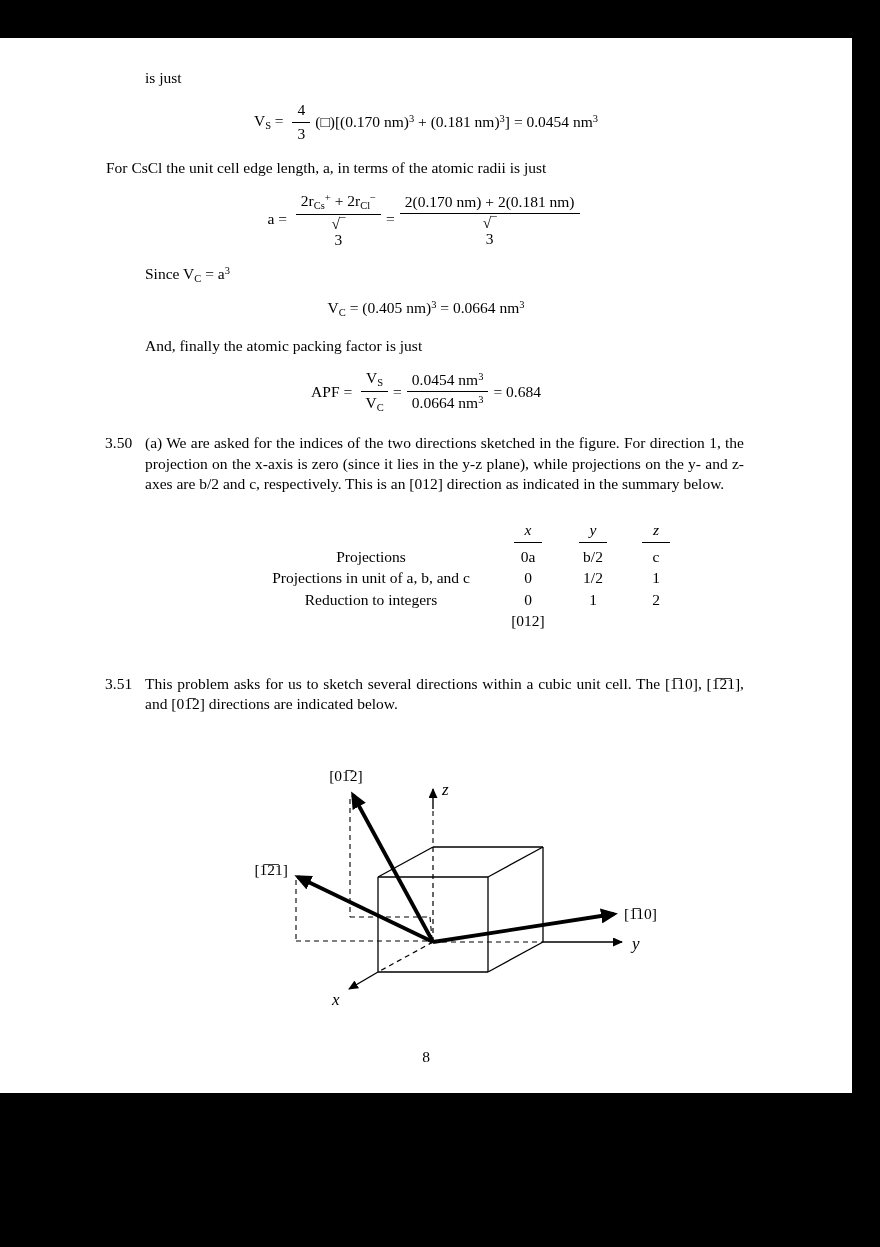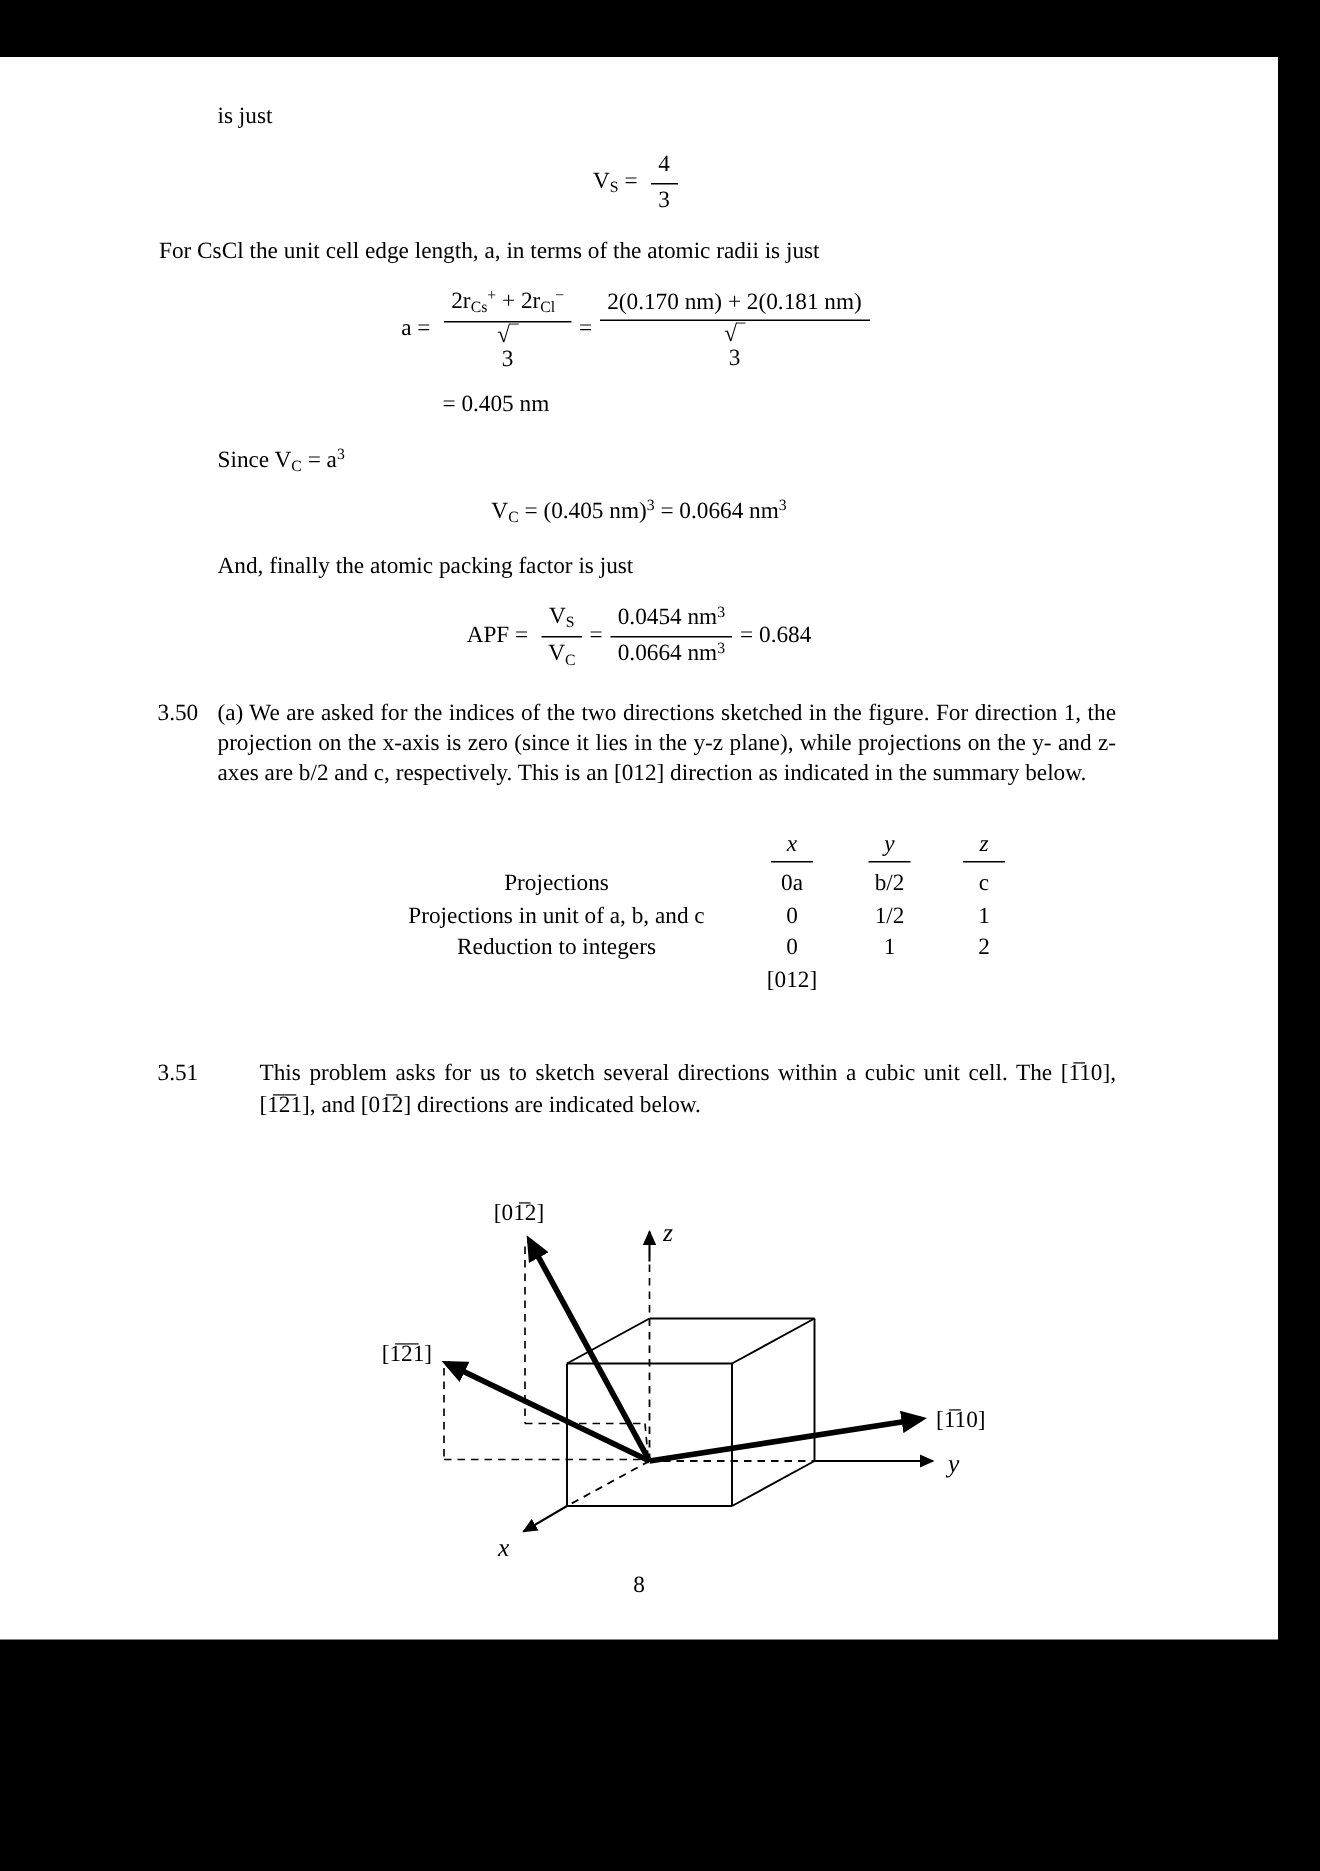--- a/index.html
+++ b/index.html
@@ -55,37 +55,37 @@
 <div class="page pad">
 
   <p class="lead">is just</p>
 
   <div class="eqrow">
     <span><span>V</span><span class="sb">S</span><span> = </span></span>
     <span class="frac">
       <span class="num">4</span>
       <span class="den">3</span>
     </span>
+    <span><span>(□)[(0.170 nm)</span><span class="sp">3</span><span> + (0.181 nm)</span><span class="sp">3</span><span>] = 0.0454 nm</span><span class="sp">3</span></span>
   </div>
 
   <p class="csclline">For CsCl the unit cell edge length, a, in terms of the atomic radii is just</p>
 
   <div class="eqrow">
     <span>a = </span>
     <span class="frac">
       <span class="num"><span>2r</span><span class="sb">Cs</span><span class="sp">+</span><span> + 2r</span><span class="sb">Cl</span><span class="sp">−</span></span>
       <span class="den den2"><span>√‾</span><span>3</span></span>
     </span>
     <span>=</span>
     <span class="frac">
       <span class="num">2(0.170 nm) + 2(0.181 nm)</span>
       <span class="den den2"><span>√‾</span><span>3</span></span>
     </span>
   </div>
-  <div class="eqresult">= 0.405 nm</div>
 
   <p class="sinceline"><span>Since V</span><span class="sb">C</span><span> = a</span><span class="sp">3</span></p>
 
   <div class="eqrow">
     <span><span>V</span><span class="sb">C</span><span> = (0.405 nm)</span><span class="sp">3</span><span> = 0.0664 nm</span><span class="sp">3</span></span>
   </div>
 
   <p class="apfline">And, finally the atomic packing factor is just</p>
 
   <div class="eqrow">
@@ -132,21 +132,21 @@
       <span class="tcell">1</span>
       <span class="tcell">2</span>
     </div>
     <div class="trow">
       <span class="tcell"></span>
       <span class="tcell">[012]</span>
       <span class="tcell"></span>
     </div>
   </div>
 
-  <div class="prob" style="margin-top:42px;gap:28px;">
+  <div class="prob" style="margin-top:42px;">
     <span class="pnum">3.51</span>
     <p class="ptext">This problem asks for us to sketch several directions within a cubic unit cell. The [1̅10], [1̅2̅1], and [01̅2] directions are indicated below.</p>
   </div>
 
   <div class="diagram-wrap">
     <svg width="460" height="300" viewBox="0 0 460 300">
       <defs>
         <marker id="ah" markerUnits="userSpaceOnUse" markerWidth="11" markerHeight="9" refX="9" refY="4.5" orient="auto">
           <path d="M0,0 L10,4.5 L0,9 Z" fill="#000"></path>
         </marker>

